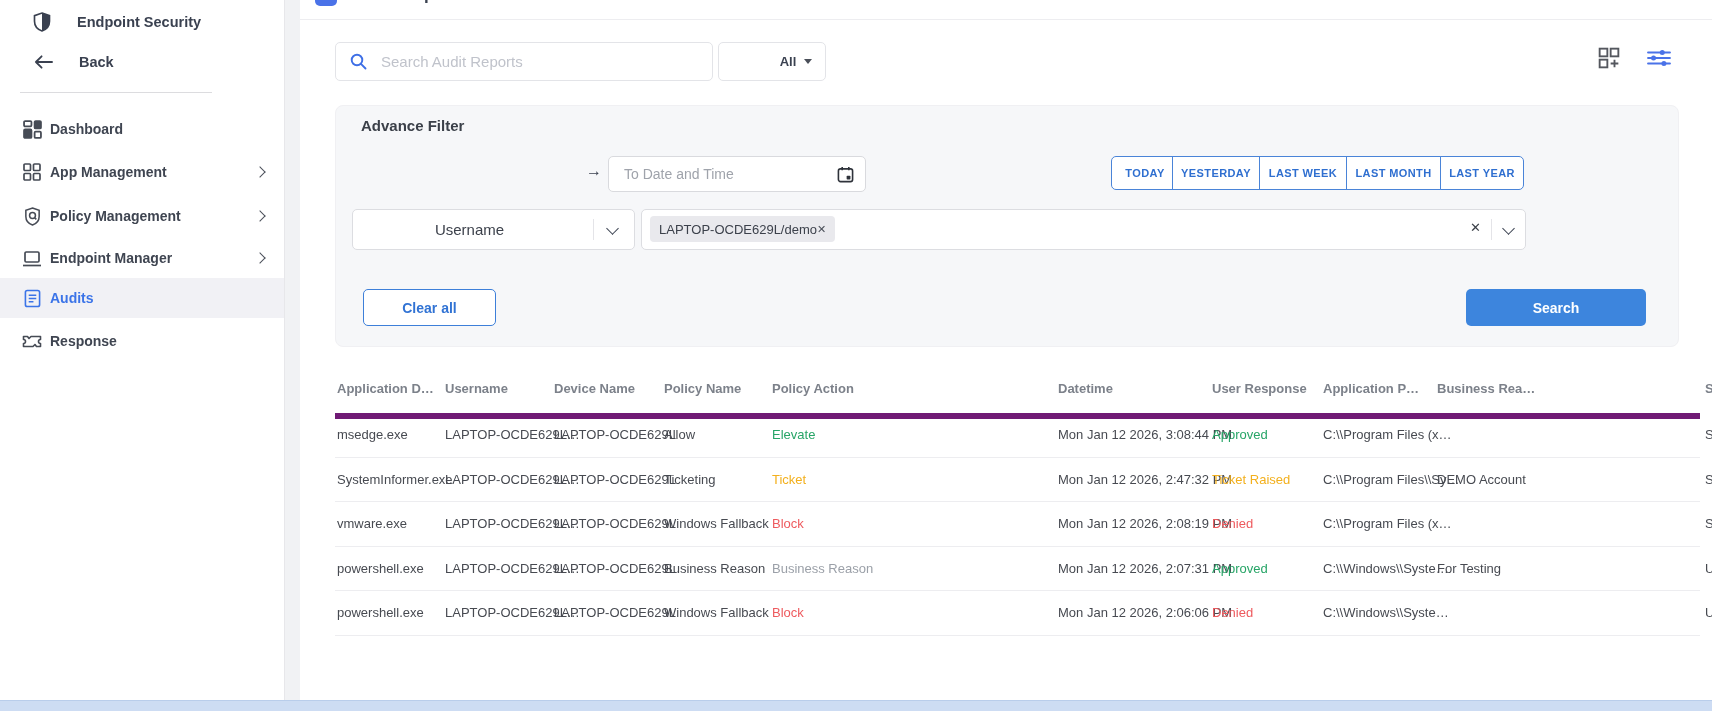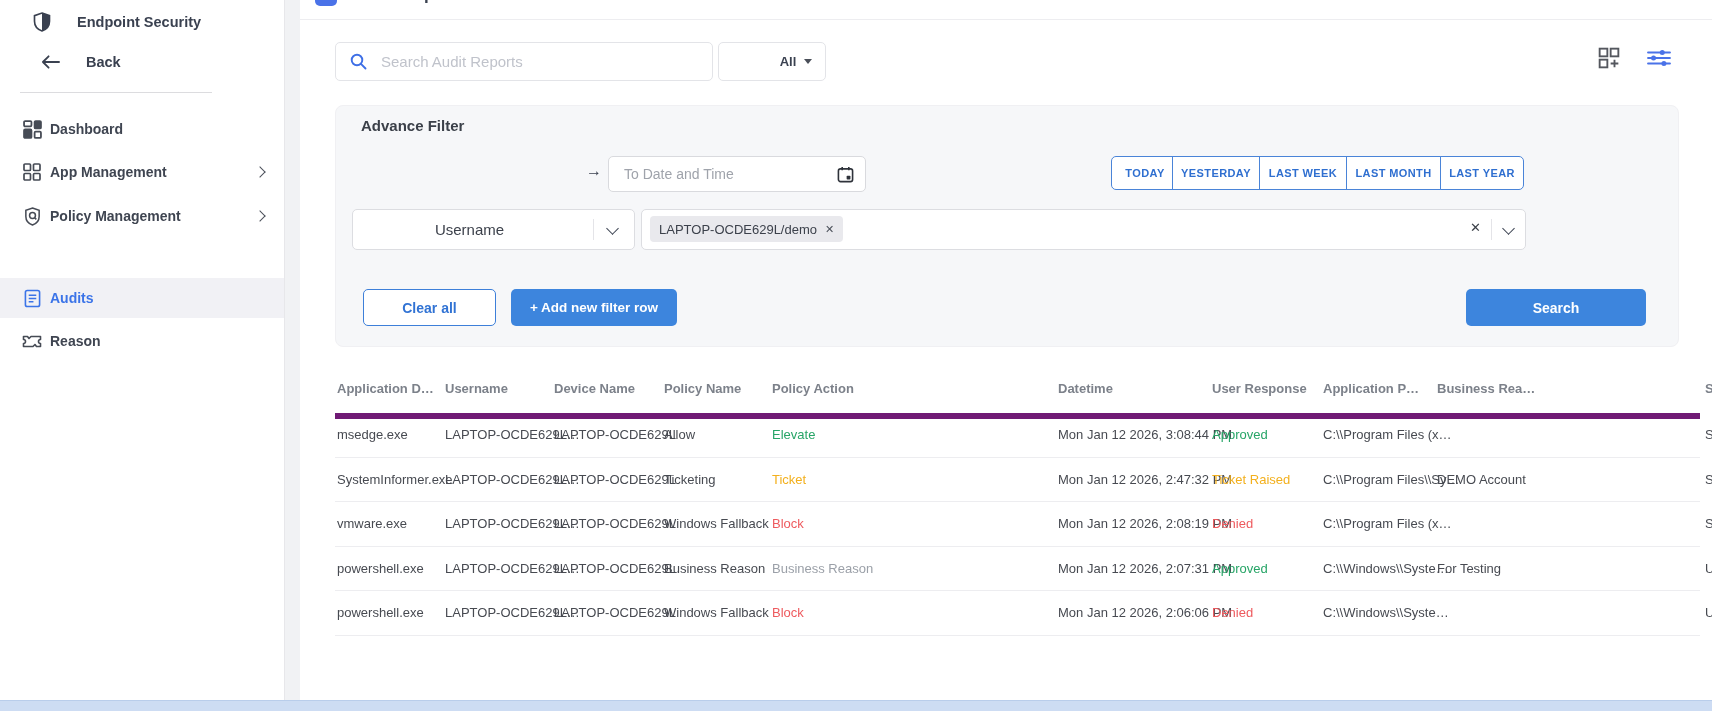--- a/index.html
+++ b/index.html
@@ -1,21 +1,21 @@
 <!DOCTYPE html>
 <html><head>
 <meta charset="utf-8">
 <style>
   html,body{margin:0;padding:0;}
   .screen{position:relative;width:1712px;height:711px;overflow:hidden;background:#f1f2f4;
           font-family:"Liberation Sans","DejaVu Sans",sans-serif;color:#3a4150;}
   
   .sidebar{position:absolute;left:0;top:0;width:284px;height:700px;background:#fff;border-right:1px solid #e7e7ea;}
   .brand{position:absolute;left:33px;top:12px;display:flex;align-items:center;gap:26px;font-size:14.5px;font-weight:700;color:#3a4150;}
-  .backrow{position:absolute;left:41px;top:54px;display:flex;align-items:center;gap:26px;font-size:14.5px;font-weight:700;color:#3a4150;cursor:pointer;justify-content:center;}
+  .backrow{position:absolute;left:34px;top:54px;display:flex;align-items:center;gap:26px;font-size:14.5px;font-weight:700;color:#3a4150;cursor:pointer;justify-content:center;}
   .sdivider{position:absolute;left:20px;top:92px;width:192px;height:1px;background:#dcdcdf;}
   .nav-item{position:absolute;left:0;width:284px;height:44px;display:flex;align-items:center;cursor:pointer;}
   .nav-item .nicon{position:absolute;left:22px;width:20px;height:20px;display:flex;align-items:center;justify-content:center;}
   .nav-item .nlabel{position:absolute;left:50px;font-size:14px;font-weight:700;color:#3f4551;}
   .nav-item .chev{position:absolute;left:256px;width:7px;height:7px;border-right:1.8px solid #4a4f59;border-bottom:1.8px solid #4a4f59;transform:rotate(-45deg);}
   .nav-item.active{background:#f1f1f5;}
   .nav-item.active .nlabel{color:#3b74e8;}
   .contact-btn{position:absolute;left:6px;top:665px;width:261px;height:35px;border:none;border-radius:7px;background:#252e3d;color:#fff;
                font-family:inherit;font-size:14px;font-weight:700;letter-spacing:.3px;cursor:pointer;}
   
@@ -49,21 +49,21 @@
   .qr-btn{height:34px;margin-left:-1px;background:#fff;border:1px solid #4a84d8;color:#2f6fd0;font-family:inherit;font-size:11px;font-weight:700;
           letter-spacing:.4px;padding:0;cursor:pointer;}
   .qr-btn:first-child{margin-left:0;border-radius:5px 0 0 5px;}
   .qr-btn:last-child{border-radius:0 5px 5px 0;text-align:center;}
   .field-select{position:absolute;left:16px;top:103px;width:281px;height:39px;background:#fff;border:1px solid #dcdde1;border-radius:5px;cursor:pointer;}
   .field-select .fs-label{position:absolute;left:0;right:48px;text-align:center;line-height:39px;font-size:15px;color:#3c414b;}
   .vdiv{position:absolute;top:9px;width:1px;height:21px;background:#e4e4e8;}
   .chev-dn{position:absolute;width:8px;height:8px;border-right:1.8px solid #3a4150;border-bottom:1.8px solid #3a4150;transform:rotate(45deg);}
   .multi-select{position:absolute;left:305px;top:103px;width:883px;height:39px;background:#fff;border:1px solid #dcdde1;border-radius:5px;}
   .tag{position:absolute;left:8px;top:6px;height:26px;background:#e9e9ed;border-radius:4px;display:flex;align-items:center;padding:0 9px;
-       font-size:13px;color:#3c414b;gap:8px;}
+       font-size:13px;color:#3c414b;}
   .tag .tag-x{font-size:11px;font-weight:700;color:#4a4f59;cursor:pointer;}
   .ms-clear{position:absolute;right:44px;top:10px;font-size:13px;font-weight:700;color:#3a3f47;cursor:pointer;}
   .btn{font-family:inherit;font-weight:700;font-size:14px;border-radius:5px;cursor:pointer;}
   .clear-btn{position:absolute;left:27px;top:183px;width:133px;height:37px;background:#fff;border:1px solid #3d7fd9;color:#3173d4;}
   .add-btn{position:absolute;left:175px;top:183px;width:166px;height:37px;background:#3d85dd;border:none;color:#fff;font-size:13.5px;}
   .export-link{position:absolute;left:970px;top:183px;height:37px;display:flex;align-items:center;gap:9px;color:#3273d5;font-size:15px;font-weight:700;cursor:pointer;}
   .search-btn{position:absolute;left:1130px;top:183px;width:180px;height:37px;background:#3d85dd;border:none;color:#fff;}
   
   .tgrid{display:grid;grid-template-columns:110px 109px 110px 108px 286px 154px 111px 114px 268px 60px;align-items:center;}
   .thead{position:absolute;left:35px;top:363px;width:1365px;height:50px;border-bottom:6px solid #701a75;overflow:visible;}
@@ -137,38 +137,50 @@
             <g fill="none" stroke="#464b55" stroke-width="1.6">
               <path d="M10 1l7 2.5V10c0 4.5-3 7.6-7 9-4-1.4-7-4.5-7-9V3.5Z"></path>
               <circle cx="10" cy="9" r="3.1"></circle>
               <path d="M12.3 11.3l1.7 1.7"></path>
             </g>
           </svg>
       </span>
       <span class="nlabel">Policy Management</span>
       <span class="chev"></span>
     </div>
+    <div class="nav-item" style="top:236px;">
+      <span class="nicon">
+        <svg width="20" height="17" viewBox="0 0 20 17">
+            <g fill="none" stroke="#464b55" stroke-width="1.7">
+              <rect x="3" y="2" width="14" height="10" rx="1.2"></rect>
+              <path d="M1 15.5h18"></path>
+            </g>
+          </svg>
+      </span>
+      <span class="nlabel">Endpoint Manager</span>
+      <span class="chev"></span>
+    </div>
     <div class="nav-item active" style="top:278px;height:40px;">
       <span class="nicon">
         <svg width="17" height="19" viewBox="0 0 18 20">
             <g fill="none" stroke="#3b74e8" stroke-width="1.7">
               <rect x="1.5" y="1.5" width="15" height="17" rx="2"></rect>
               <path d="M5 6.5h8M5 10h8M5 13.5h5"></path>
             </g>
           </svg>
       </span>
       <span class="nlabel">Audits</span>
     </div>
     <div class="nav-item" style="top:319px;">
       <span class="nicon">
         <svg width="20" height="15" viewBox="0 0 20 15">
             <path d="M1.5 2.5h4l1.5 2 2-2h9.5v3a2 2 0 000 4v3h-4l-1.5-2-2 2H1.5v-3a2 2 0 000-4Z" fill="none" stroke="#464b55" stroke-width="1.6" stroke-linejoin="round"></path>
           </svg>
       </span>
-      <span class="nlabel">Reason</span>
+      <span class="nlabel">Response</span>
     </div>
 
   </aside>
 
   <main class="card">
 
     <div class="card-header">
       <div class="card-header-inner">
         <span class="title-icon"></span>
         <span class="page-title">Audit Reports</span>
@@ -242,21 +254,20 @@
         <span class="tag">
           <span>LAPTOP-OCDE629L/demo</span>
           <span class="tag-x">✕</span>
         </span>
         <span class="ms-clear">✕</span>
         <span class="vdiv" style="right:33px;"></span>
         <span class="chev-dn" style="right:12px;top:14px;"></span>
       </div>
 
       <button class="btn clear-btn">Clear all</button>
-      <button class="btn add-btn">+ Add new filter row</button>
 
       <button class="btn search-btn">Search</button>
     </section>
 
     <div class="thead tgrid" id="thead">
         <div class="th">Application D…</div>
         <div class="th">Username</div>
         <div class="th">Device Name</div>
         <div class="th">Policy Name</div>
         <div class="th">Policy Action</div>

